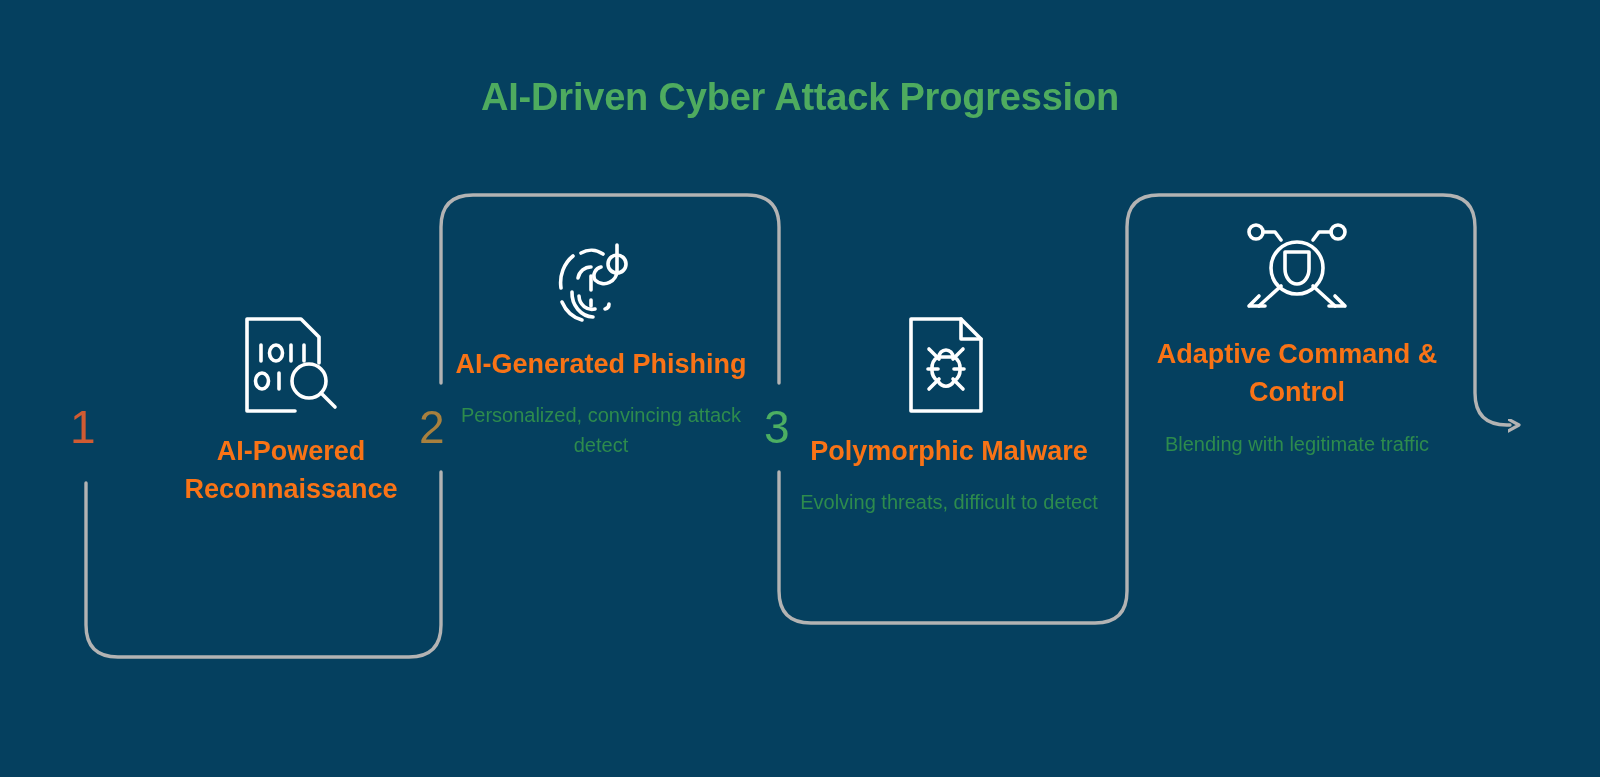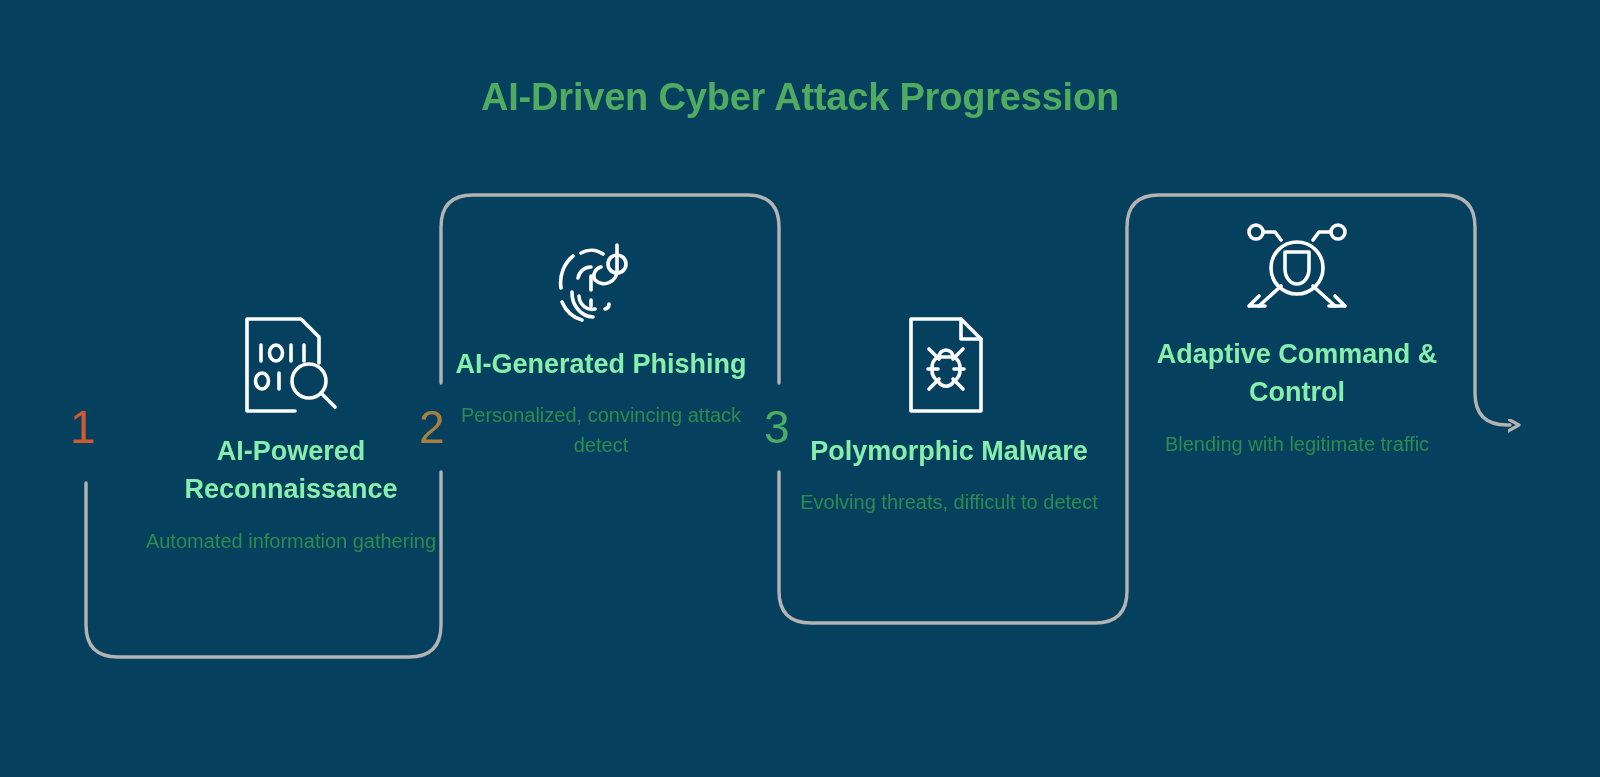--- a/index.html
+++ b/index.html
@@ -44,21 +44,21 @@
   }
   .step-icon {
     height: 110px;
     display: flex;
     align-items: center;
     justify-content: center;
   }
   .step-title {
     font-size: 27px;
     font-weight: bold;
-    color: #86efac;
+    color: #f97316;
     line-height: 1.42;
     margin-top: 12px;
   }
   .step-desc {
     font-size: 20px;
     color: #2d8b4d;
     line-height: 1.47;
     margin-top: 18px;
   }
   .step-num {
@@ -102,21 +102,20 @@
           <line x1="52" y1="32" x2="52" y2="48"></line>
           <line x1="65" y1="32" x2="65" y2="48"></line>
           <ellipse cx="23" cy="68" rx="6.5" ry="8"></ellipse>
           <line x1="40" y1="60" x2="40" y2="76"></line>
           <circle cx="70" cy="68" r="17"></circle>
           <line x1="82" y1="80" x2="96" y2="94"></line>
         </g>
       </svg>
     </div>
     <div class="step-title">AI-Powered Reconnaissance</div>
-    <div class="step-desc">Automated information gathering</div>
   </div>
 
   <div class="step" style="left:451px; top:223px;">
     <div class="step-icon">
       <svg width="104" height="104" viewBox="0 0 104 104">
         <g fill="none" stroke="#ffffff" stroke-width="3.6" stroke-linecap="round" stroke-linejoin="round">
           <path d="M12,62 A30,33 0 0,1 24,30"></path>
           <path d="M13,76 A30,33 0 0,0 33,94"></path>
           <path d="M32,27 A22,24 0 0,1 54,28"></path>
           <path d="M23,66 A22,24 0 0,0 44,91"></path>

